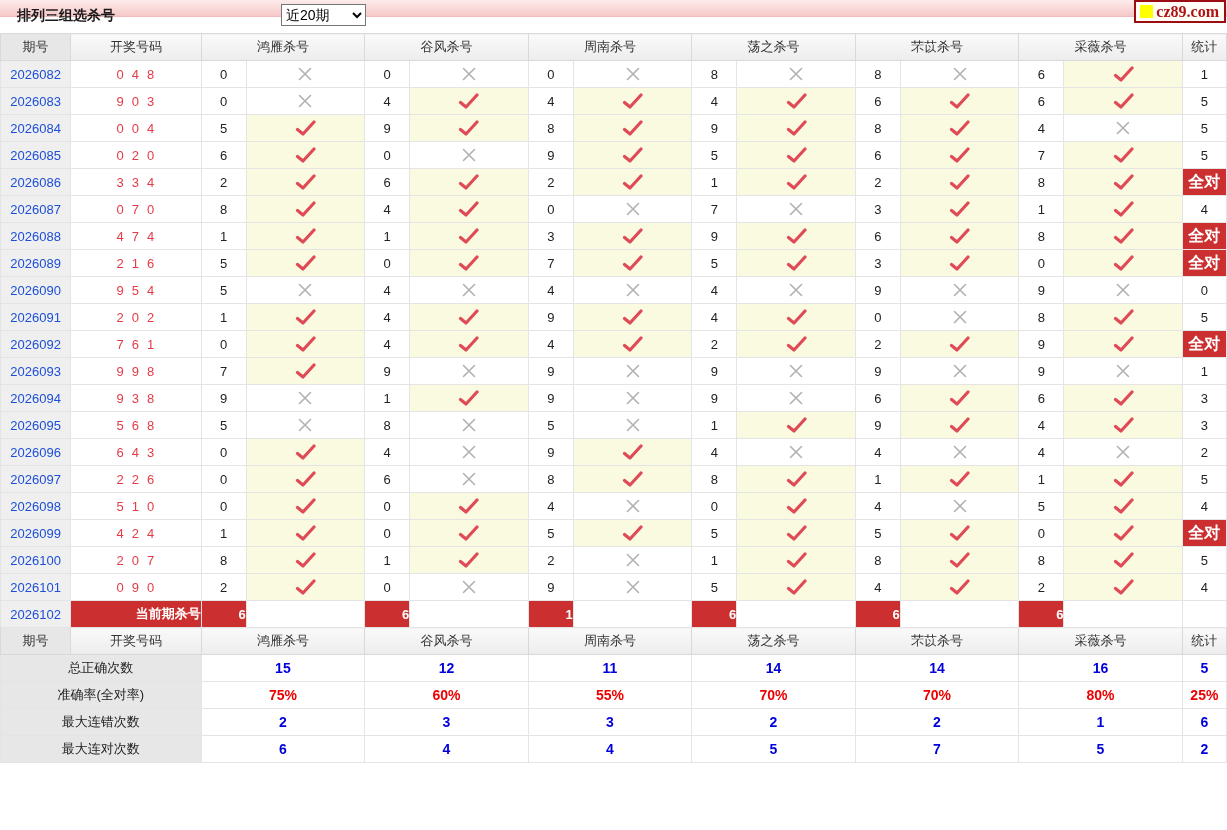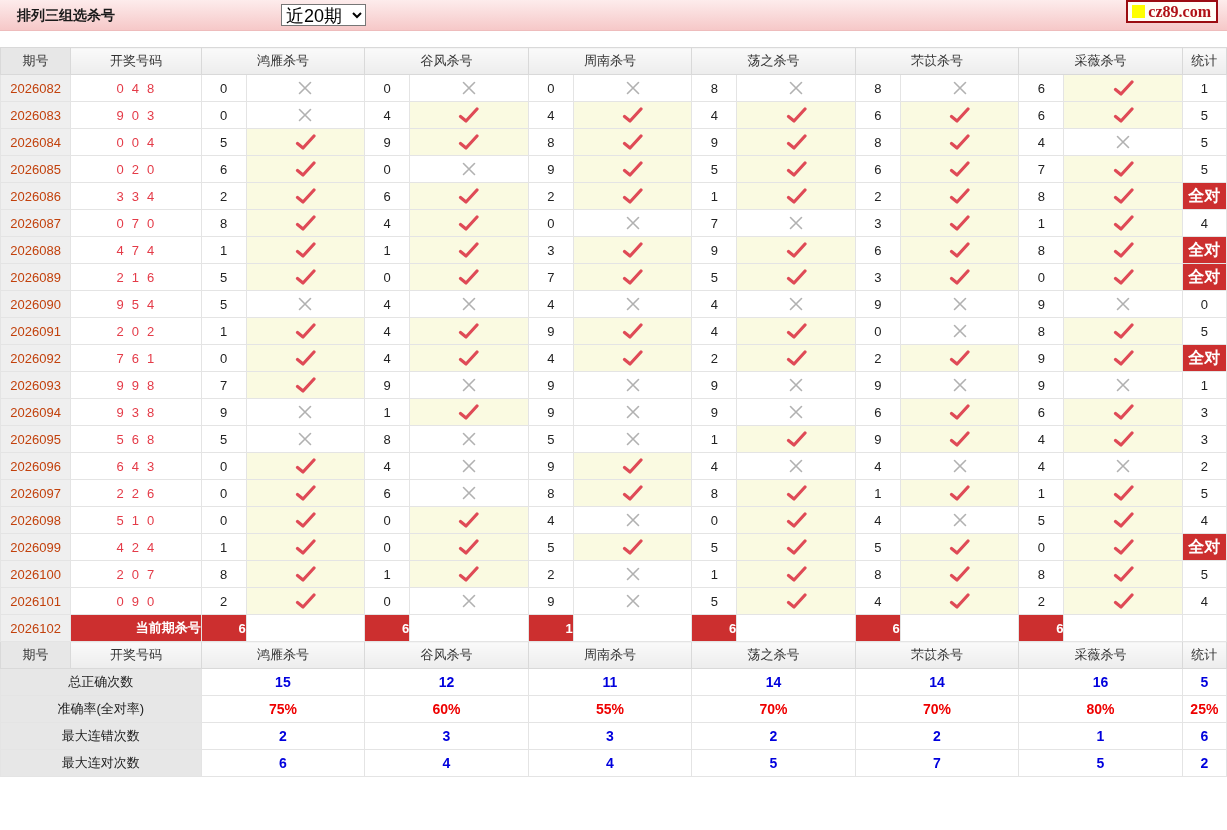--- a/index.html
+++ b/index.html
@@ -1,38 +1,38 @@
 <!DOCTYPE html>
 <html><head>
 <meta charset="utf-8">
 <style>
   * { box-sizing:border-box; margin:0; padding:0; }
   html,body { width:1227px; background:#fff; font-family:"Liberation Sans","DejaVu Sans",sans-serif; }
   body { position:relative; height:830px; overflow:hidden; }
 
   
-  .topbar { position:relative; height:31px; background:linear-gradient(#fdecec,#f6c8c8);
+  .topbar { position:relative; height:17px; background:linear-gradient(#fdecec,#f6c8c8);
             border-bottom:1px solid #eebcbc; }
   .title { position:absolute; left:17px; top:7px; font-size:14px; font-weight:bold; color:#1a1a1a; }
   .period-select { position:absolute; left:281px; top:4px; width:85px; height:22px;
-            font-size:18px; font-family:inherit; border:1px solid #767676; background:#fff; }
-  .logo { position:absolute; right:9px; top:0; height:23px; line-height:19px; background:#fffff8;
+            font-size:14px; font-family:inherit; border:1px solid #767676; background:#fff; }
+  .logo { position:absolute; right:1px; top:0; height:23px; line-height:19px; background:#fffff8;
           border:2px solid #9b0d12; padding:0 5px 16px 4px; color:#b01217;
           font-family:"Liberation Serif","DejaVu Serif",serif; font-size:16px; font-weight:bold; }
   .logo-sq { display:inline-block; width:13px; height:13px; background:#ffff00; margin-right:3px; vertical-align:-1px; }
 
   
   .tbl-wrap { margin-top:16px; }
   table { width:1227px; table-layout:fixed; border-collapse:collapse; font-size:13px; }
   td { border:1px solid #e4e4e4; height:27px; text-align:center; vertical-align:middle;
        padding:0; overflow:hidden; white-space:nowrap; color:#222; }
   td.gs { border-left:1px solid #cfcfcf; }
   td.th { background:linear-gradient(#fafafa,#ededed); color:#333; border-color:#d9d9d9; }
   td.th-first { background:#e7e7e7; }
-  td.pid { background:#efefef; color:#c2410c; }
+  td.pid { background:#efefef; color:#1d4ed8; }
   td.nums { color:#e43b48; font-weight:normal; letter-spacing:8px; text-indent:7px;margin-left:41px; }
   td.kn { background:#fff; }
   td.mk.ok { background:#fafae1; }
   td.mk.no { background:#fff; }
   td.st { background:#fff; }
   td.st.full { background:#cc2f2f; color:#fff; font-weight:bold; font-size:16px; }
   td.cur-label, td.cur-num { background:#cc2f2f; color:#fff; font-weight:bold;text-align:right; }
   td.sl { background:#e7e7e7; color:#222; }
   td.sv { font-weight:bold; font-size:14px; background:#fff; }
   td.sv.blue { color:#0000dd; }

